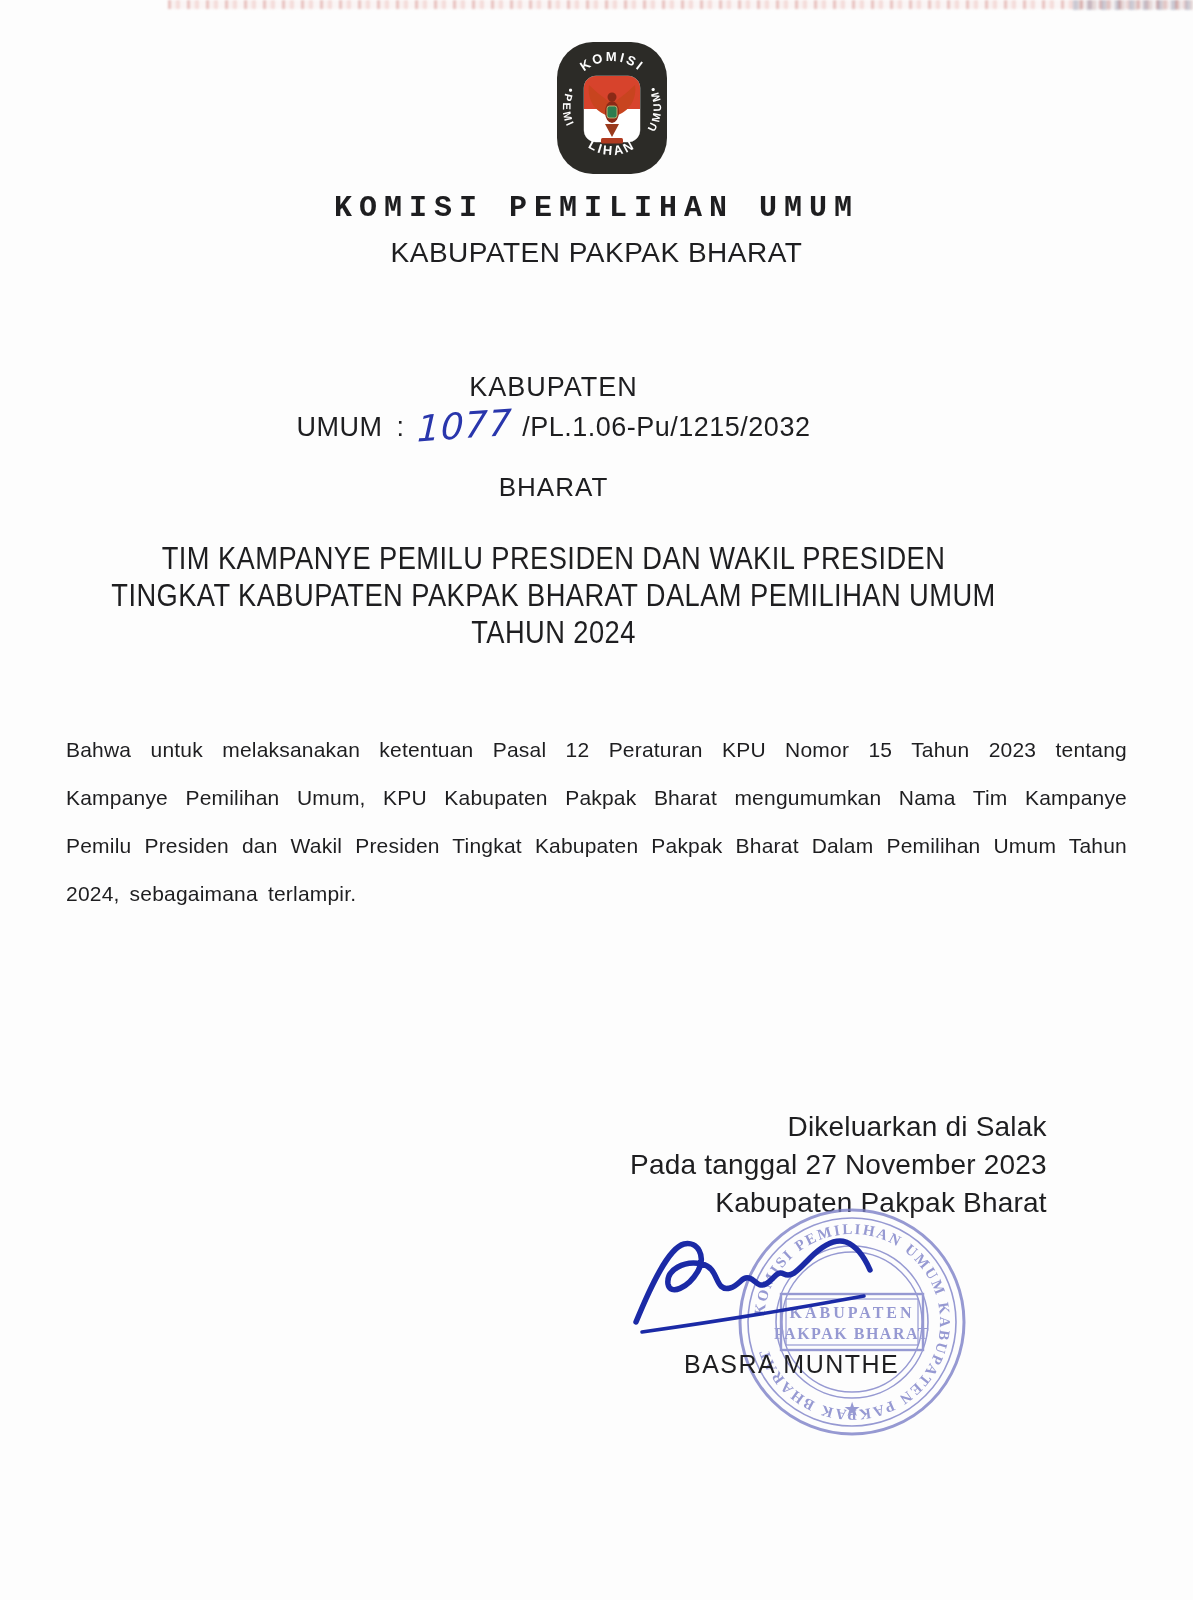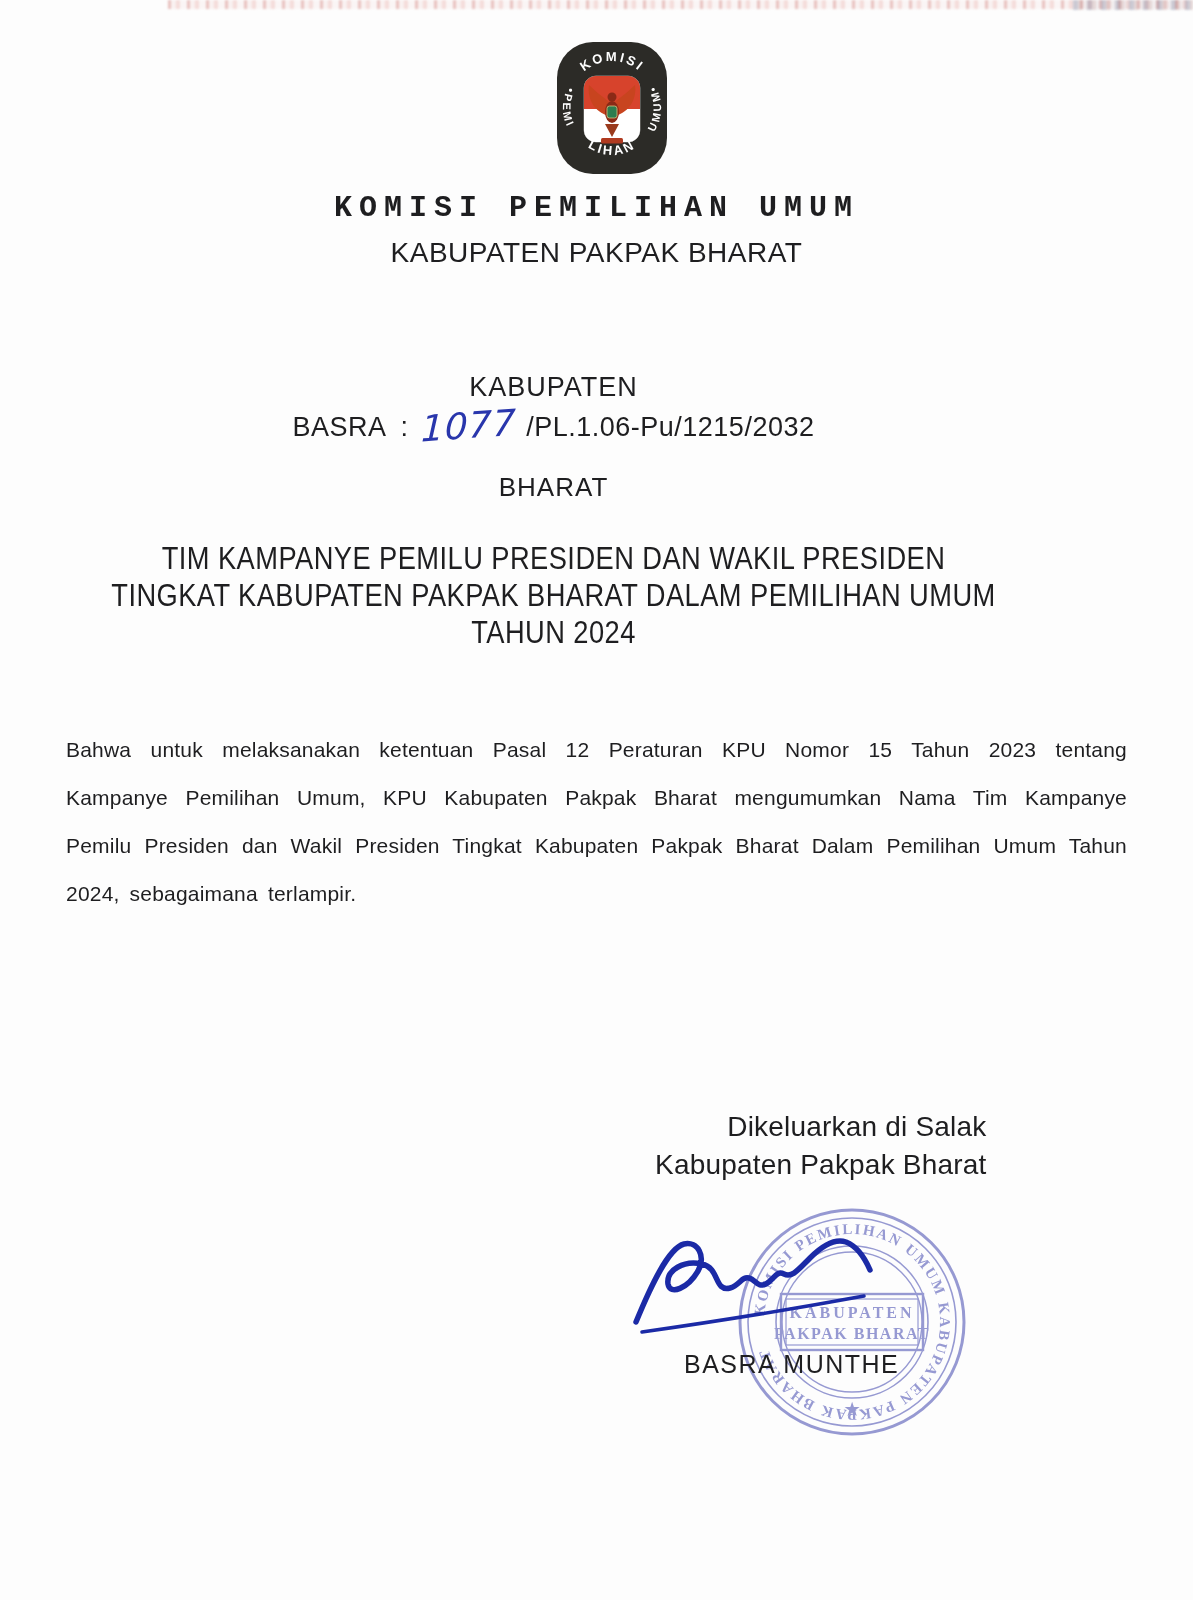--- a/index.html
+++ b/index.html
@@ -136,35 +136,36 @@
       <text font-size="11"><textPath href="#arc-right" startOffset="50%" text-anchor="middle">UMUM•</textPath></text>
     </g>
   </svg>
 
   <div class="abs org-name">KOMISI PEMILIHAN UMUM</div>
   <div class="abs org-unit">KABUPATEN PAKPAK BHARAT</div>
 
   <div class="abs center-block announce-title">KABUPATEN</div>
 
   <div class="abs center-block nomor-line">
-    <span class="nomor-label">BASRA</span><span class="nomor-colon">:</span><span class="handwritten">1077</span><span>/PL.1.06-Pu/1215/2032</span>
+    <span class="nomor-label">UMUM</span><span class="nomor-colon">:</span><span class="handwritten">1077</span><span>/PL.1.06-Pu/1215/2032</span>
   </div>
 
   <div class="abs center-block tentang">BHARAT</div>
 
   <div class="abs center-block subject">
     <div>TIM KAMPANYE PEMILU PRESIDEN DAN WAKIL PRESIDEN</div>
     <div>TINGKAT KABUPATEN PAKPAK BHARAT DALAM PEMILIHAN UMUM</div>
     <div>TAHUN 2024</div>
   </div>
 
   <div class="abs body-par">Bahwa untuk melaksanakan ketentuan Pasal 12 Peraturan KPU Nomor 15 Tahun 2023 tentang Kampanye Pemilihan Umum, KPU Kabupaten Pakpak Bharat mengumumkan Nama Tim Kampanye Pemilu Presiden dan Wakil Presiden Tingkat Kabupaten Pakpak Bharat Dalam Pemilihan Umum Tahun 2024, sebagaimana terlampir.</div>
 
   <div class="abs closing">
     <div>Dikeluarkan di Salak</div>
+    <div>Pada tanggal 27 November 2023</div>
     <div class="indent">Kabupaten Pakpak Bharat</div>
   </div>
 
   <svg class="abs stamp" viewBox="0 0 230 230">
     <defs>
       <path id="stamp-ring" d="M 27,115 A 88,88 0 1 1 203,115 A 88,88 0 1 1 27,115" fill="none"></path>
     </defs>
     <g stroke="#7a7ec6" fill="none">
       <circle cx="115" cy="115" r="112" stroke-width="3"></circle>
       <circle cx="115" cy="115" r="104" stroke-width="1.6"></circle>

